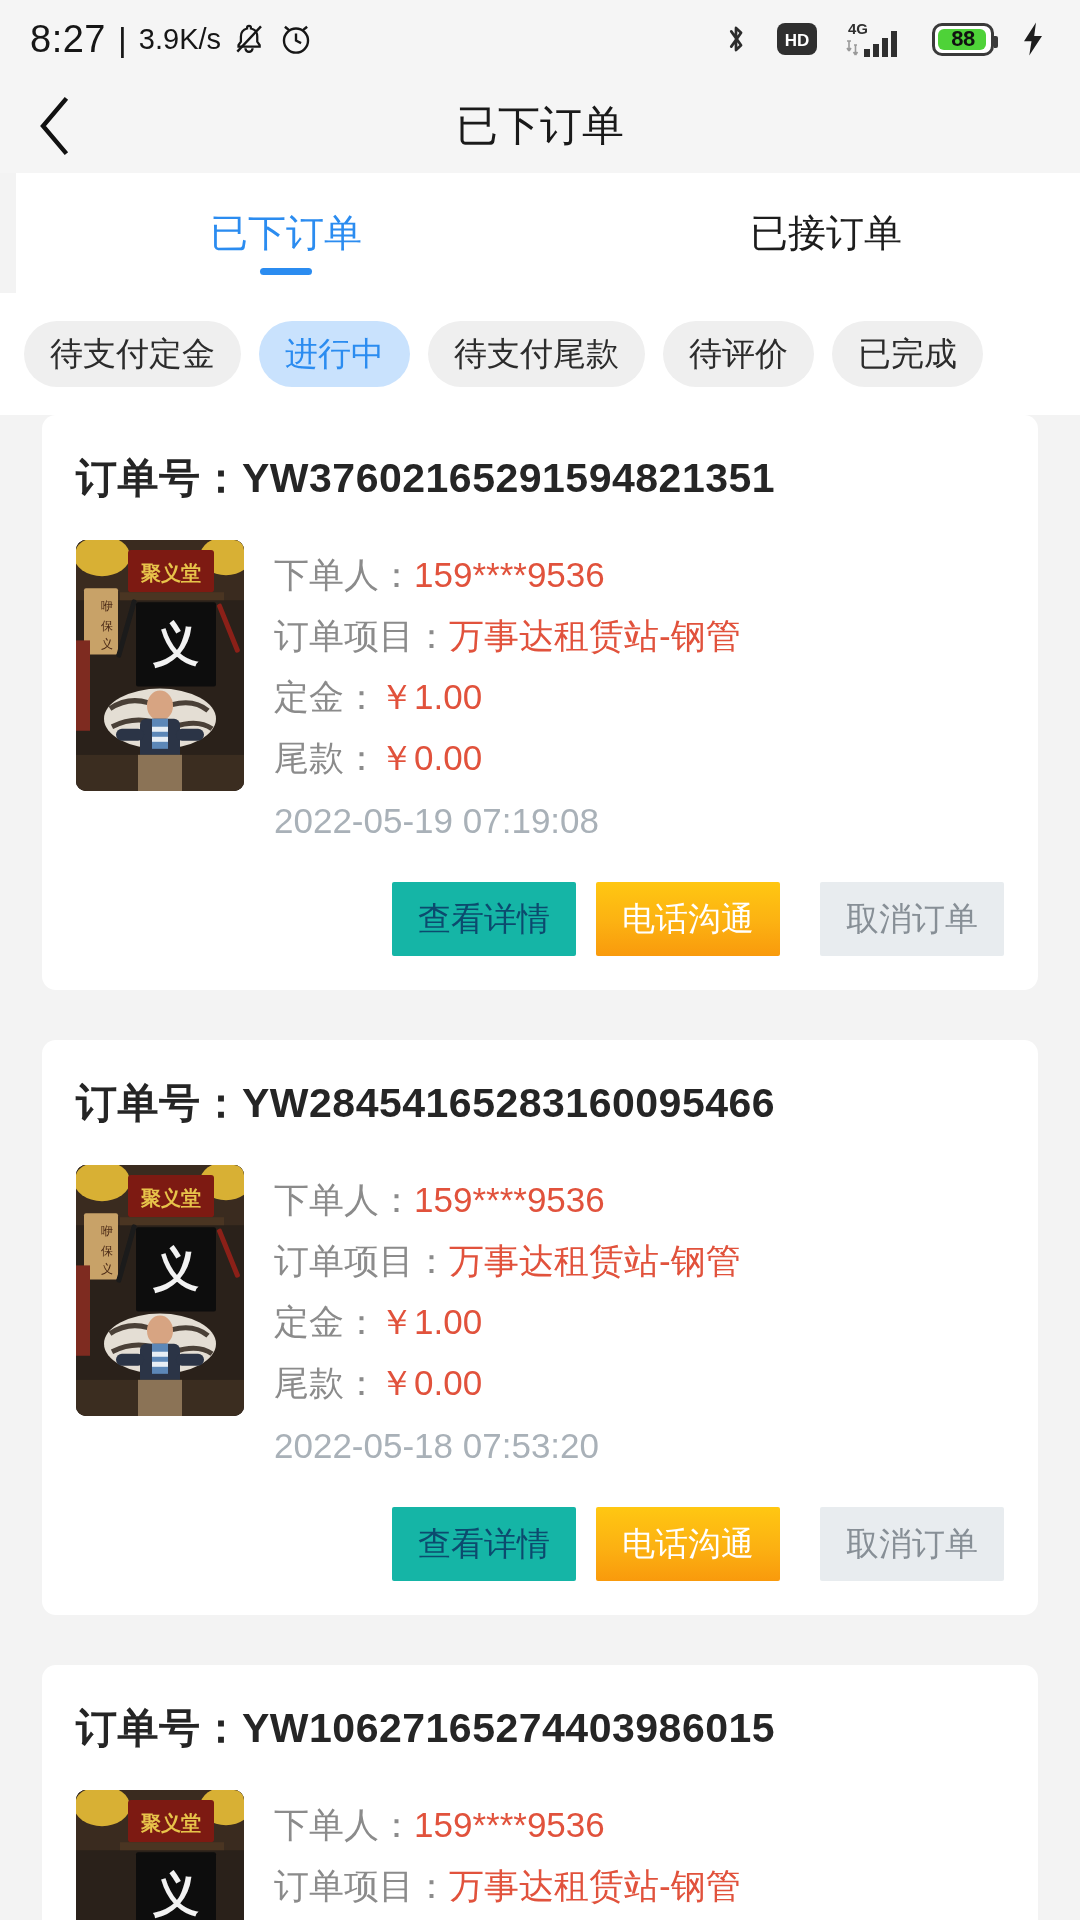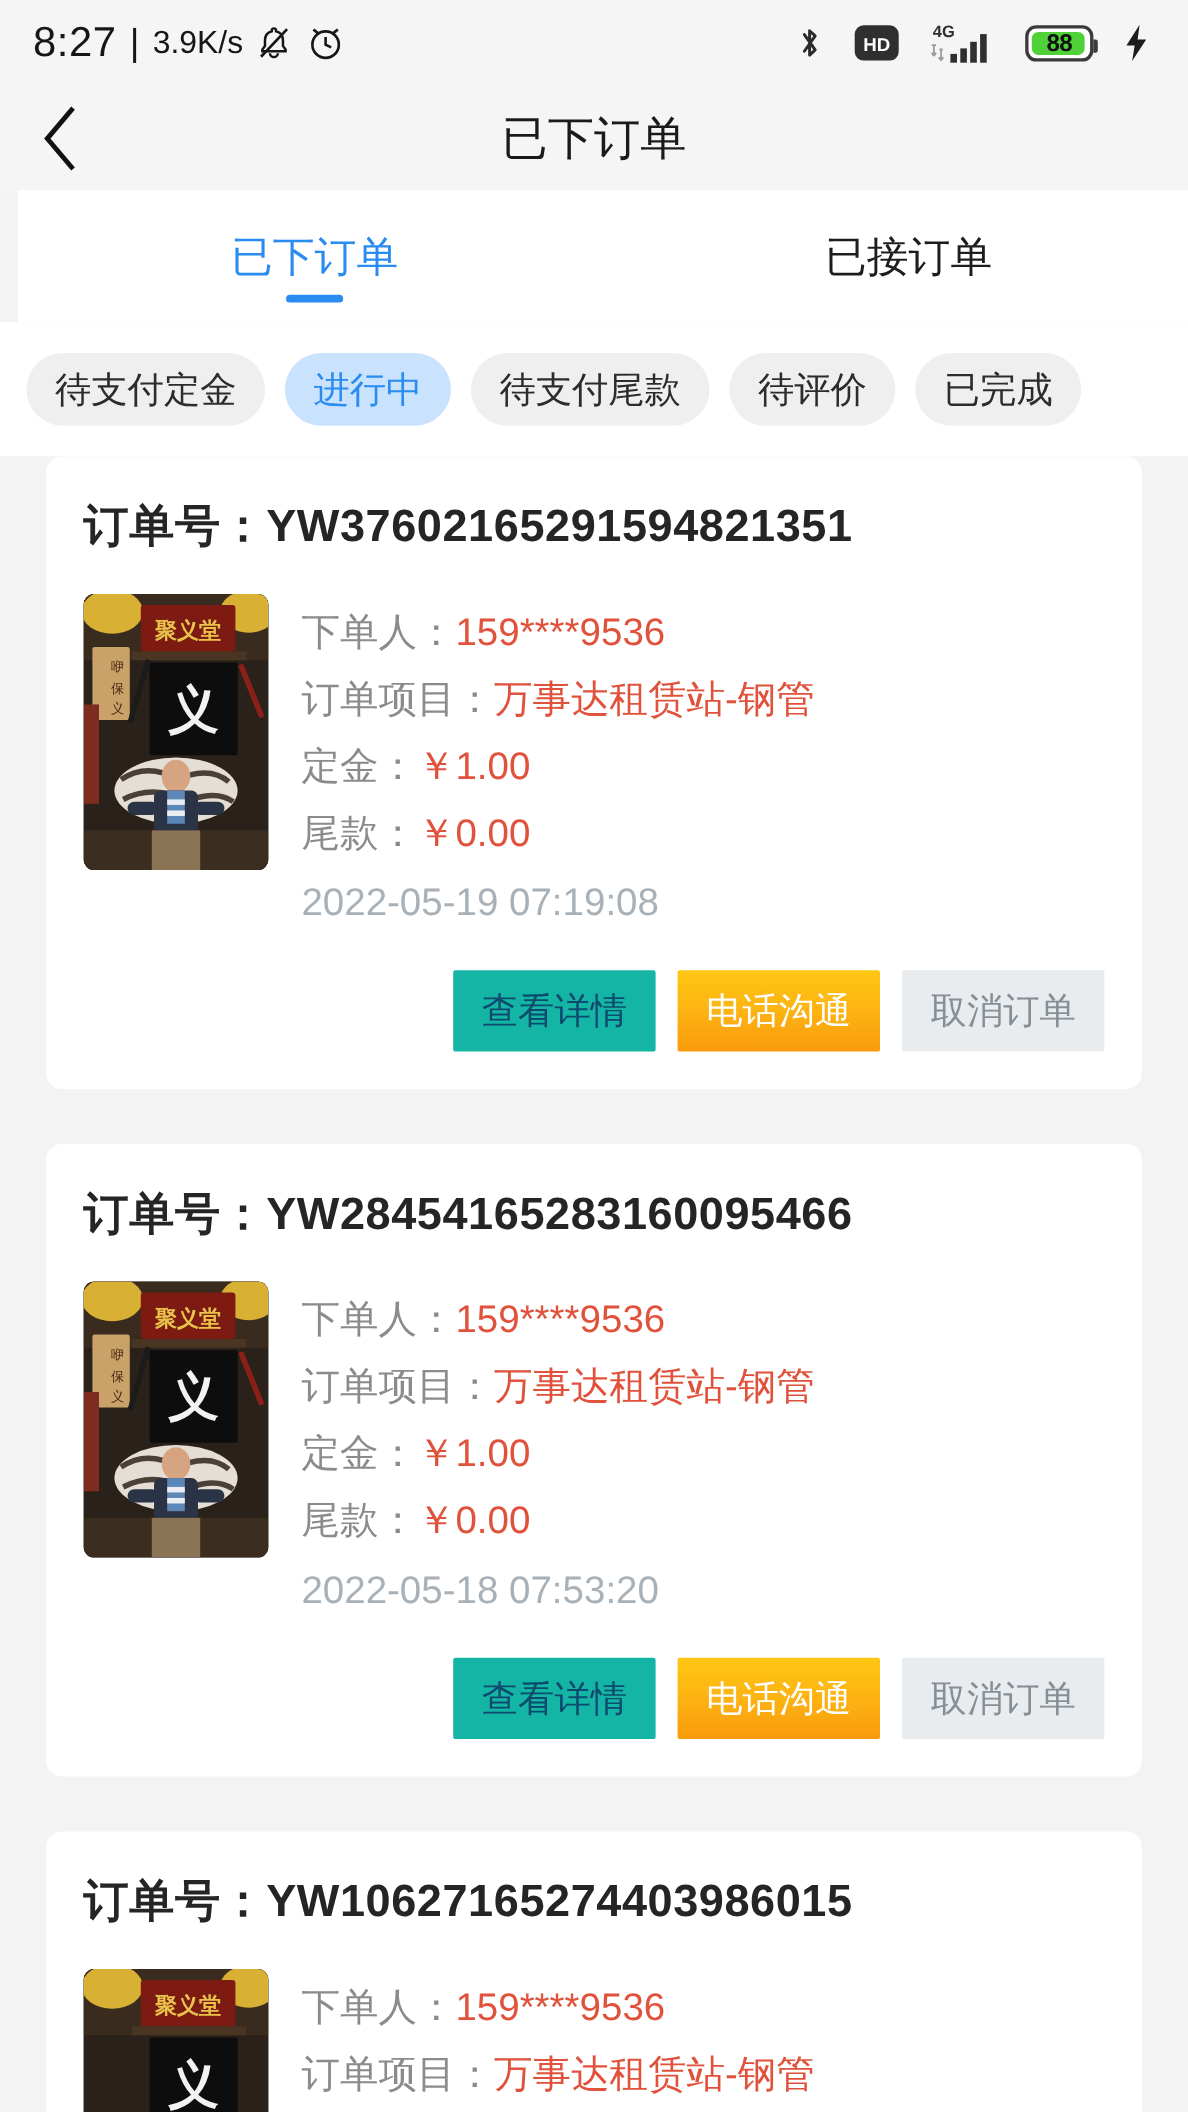--- a/index.html
+++ b/index.html
@@ -121,21 +121,21 @@
   .info-time { font-size: 35px; color: #a9b1b8; line-height: 66px; }
 
   .actions { display: flex; justify-content: flex-end; gap: 20px; margin-top: 28px; }
   .btn {
     height: 74px; padding: 0 26px; min-width: 166px;
     display: flex; align-items: center; justify-content: center;
     font-size: 33px; border: none; border-radius: 2px;
   }
   .btn-detail { background: #15b5a6; color: #0c4a6e; }
   .btn-call { background: linear-gradient(180deg,#ffc712 0%, #fcb112 55%, #f99a0c 100%); color: #ffffff; }
-  .btn-cancel { background: #e8ecef; color: #878f96; }
+  .btn-cancel { background: #e8ecef; color: #878f96; margin-left: 20px; }
 </style>
 </head>
 <body>
 
 <div class="screen">
 
   <div class="statusbar">
     <div class="sb-left">
       <span class="sb-clock">8:27</span>
       <span class="sb-sep">|</span>

